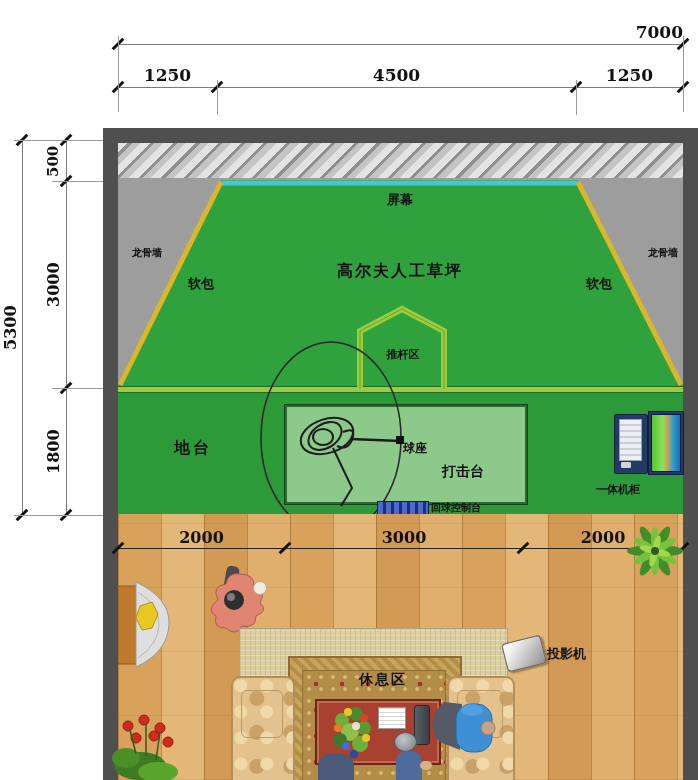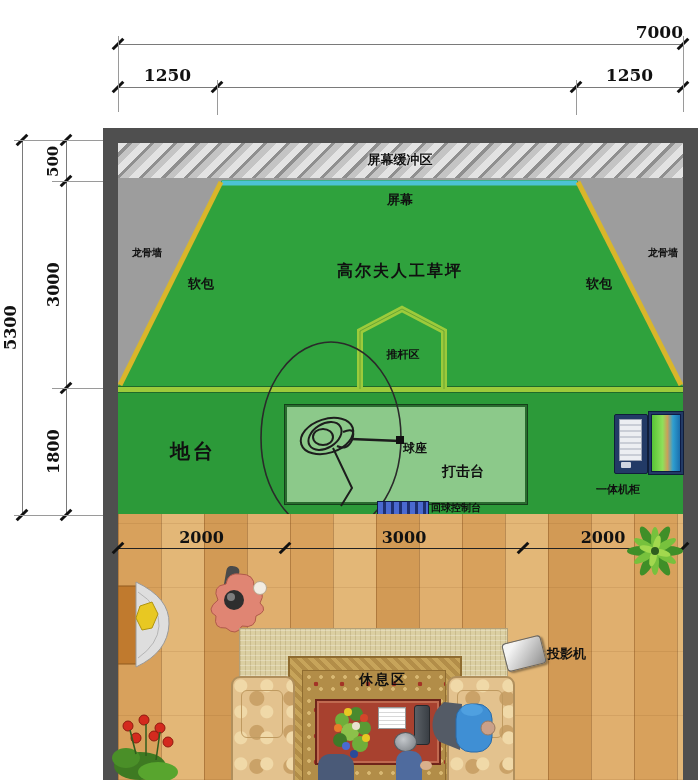--- a/index.html
+++ b/index.html
@@ -40,20 +40,21 @@
   <div class="tick" style="left:118px;top:44px;"></div>
   <div class="tick" style="left:683px;top:44px;"></div>
   <div class="dim-text" style="left:118px;top:22px;width:565px;text-align:right;">7000</div>
 
   <div class="dim-line-h" style="left:118px;top:87px;width:565px;"></div>
   <div class="tick" style="left:118px;top:87px;"></div>
   <div class="tick" style="left:217px;top:87px;"></div>
   <div class="tick" style="left:576px;top:87px;"></div>
   <div class="tick" style="left:683px;top:87px;"></div>
   <div class="dim-text" style="left:118px;top:65px;width:99px;">1250</div>
+  <div class="dim-text" style="left:217px;top:65px;width:359px;">4500</div>
   <div class="dim-text" style="left:576px;top:65px;width:107px;">1250</div>
 
   <div class="dim-line-v ext" style="left:118px;top:36px;height:76px;"></div>
   <div class="dim-line-v ext" style="left:217px;top:80px;height:35px;"></div>
   <div class="dim-line-v ext" style="left:576px;top:80px;height:35px;"></div>
   <div class="dim-line-v ext" style="left:683px;top:36px;height:76px;"></div>
 
   <div class="dim-line-v" style="left:22px;top:140px;height:375px;"></div>
   <div class="tick" style="left:22px;top:140px;"></div>
   <div class="tick" style="left:22px;top:515px;"></div>
@@ -71,21 +72,20 @@
   <div class="dim-line-h ext" style="left:14px;top:140px;width:90px;"></div>
   <div class="dim-line-h ext" style="left:52px;top:181px;width:66px;"></div>
   <div class="dim-line-h ext" style="left:52px;top:388px;width:66px;"></div>
   <div class="dim-line-h ext" style="left:14px;top:515px;width:104px;"></div>
 
   <div class="wall" style="left:103px;top:128px;width:15px;height:652px;"></div>
   <div class="wall" style="left:103px;top:128px;width:595px;height:15px;"></div>
   <div class="wall" style="left:683px;top:128px;width:15px;height:652px;"></div>
 
   <div class="hatch" style="left:118px;top:143px;width:565px;height:35px;"></div>
-  <div class="lbl" style="left:300px;top:151px;width:200px;font-size:13px;text-shadow:0 0 3px #eee,0 0 3px #eee;">屏幕缓冲区</div>
 
   <div class="abs" style="left:118px;top:178px;width:565px;height:208px;background:#9d9d9d;"></div>
   <div class="abs" style="left:118px;top:178px;width:565px;height:208px;background:#2fa23d;
               clip-path:polygon(104px 2px,459px 2px,565px 208px,0px 208px);"></div>
   <svg class="abs" style="left:118px;top:178px;" width="565" height="208" viewBox="0 0 565 208">
     <line x1="104" y1="5" x2="459" y2="5" stroke="#4cc3d4" stroke-width="5"></line>
     <line x1="103" y1="4" x2="2" y2="207" stroke="#d9b62a" stroke-width="5"></line>
     <line x1="460" y1="4" x2="563" y2="207" stroke="#d9b62a" stroke-width="5"></line>
   </svg>
 
@@ -100,21 +100,21 @@
   <div class="abs" style="left:118px;top:386px;width:565px;height:5px;background:#9ccb3b;border-top:1px solid #1f6b2a;border-bottom:1px solid #1f6b2a;"></div>
 
   <svg class="abs" style="left:352px;top:303px;" width="100" height="86" viewBox="0 0 100 86">
     <path d="M8 86 L8 28 L50 6 L92 28 L92 86" fill="none" stroke="#9ccb3b" stroke-width="6"></path>
     <path d="M8 86 L8 28 L50 6 L92 28 L92 86" fill="none" stroke="#1f6b2a" stroke-width="1" opacity="0.4"></path>
   </svg>
   <div class="lbl" style="left:372px;top:347px;width:62px;font-size:11px;">推杆区</div>
 
   <div class="abs" style="left:285px;top:405px;width:238px;height:95px;background:#8cc98a;border:2px solid #2a6b2f;box-shadow:0 0 0 1px #14401a;"></div>
   <div class="lbl" style="left:420px;top:463px;width:86px;font-size:14px;">打击台</div>
-  <div class="lbl" style="left:158px;top:438px;width:70px;font-size:20px;letter-spacing:3px;">地台</div>
+  <div class="lbl" style="left:158px;top:438px;width:70px;font-size:16px;letter-spacing:3px;">地台</div>
 
   <svg class="abs" style="left:255px;top:336px;" width="160" height="206" viewBox="0 0 160 206">
     <ellipse cx="76" cy="102" rx="70" ry="96" fill="none" stroke="#2a2a2a" stroke-width="1.6"></ellipse>
     <g fill="none" stroke="#1d1d1d" stroke-width="2">
       <ellipse cx="72" cy="100" rx="27" ry="17" transform="rotate(-18 72 100)"></ellipse>
       <ellipse cx="70" cy="100" rx="18" ry="12" transform="rotate(-32 70 100)"></ellipse>
       <ellipse cx="68" cy="101" rx="10" ry="8"></ellipse>
       <path d="M88 96 Q 102 90 97 104 Q 92 115 82 110"></path>
       <line x1="96" y1="103" x2="145" y2="105" stroke-width="2.6"></line>
       <path d="M78 112 L 97 152 L 86 170"></path>

